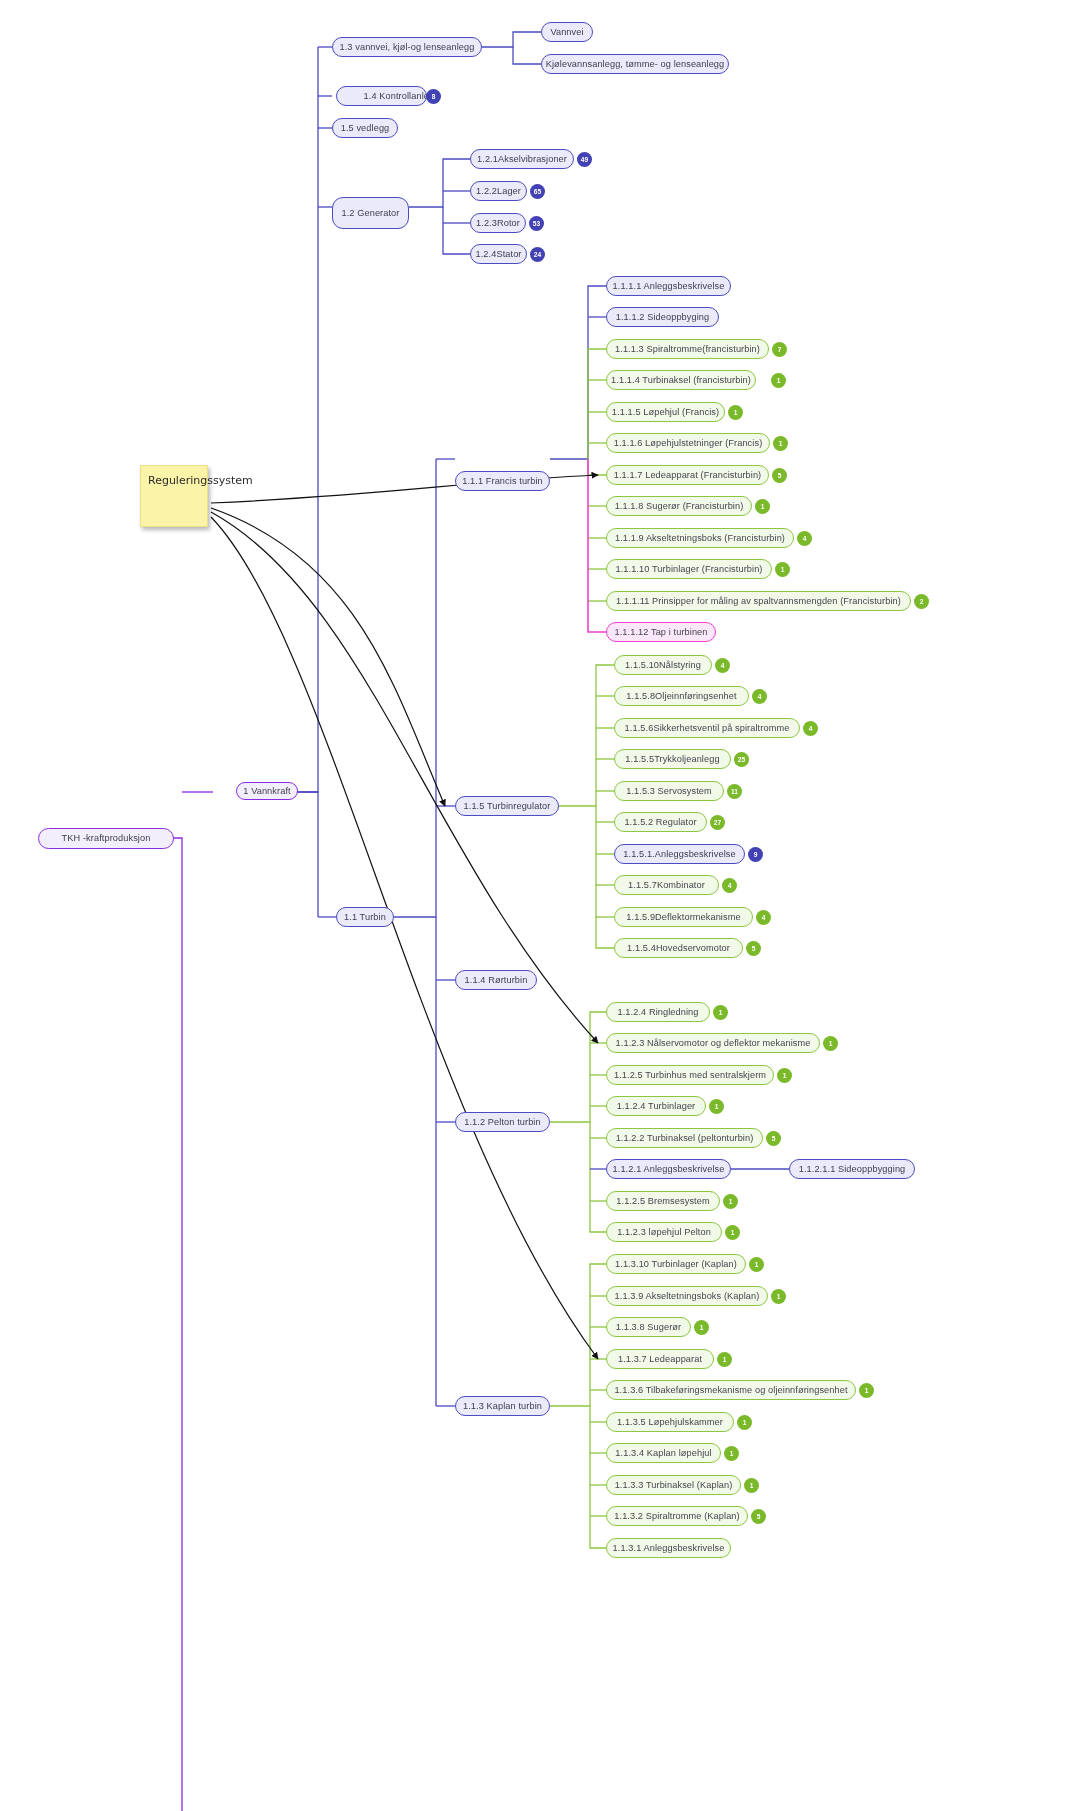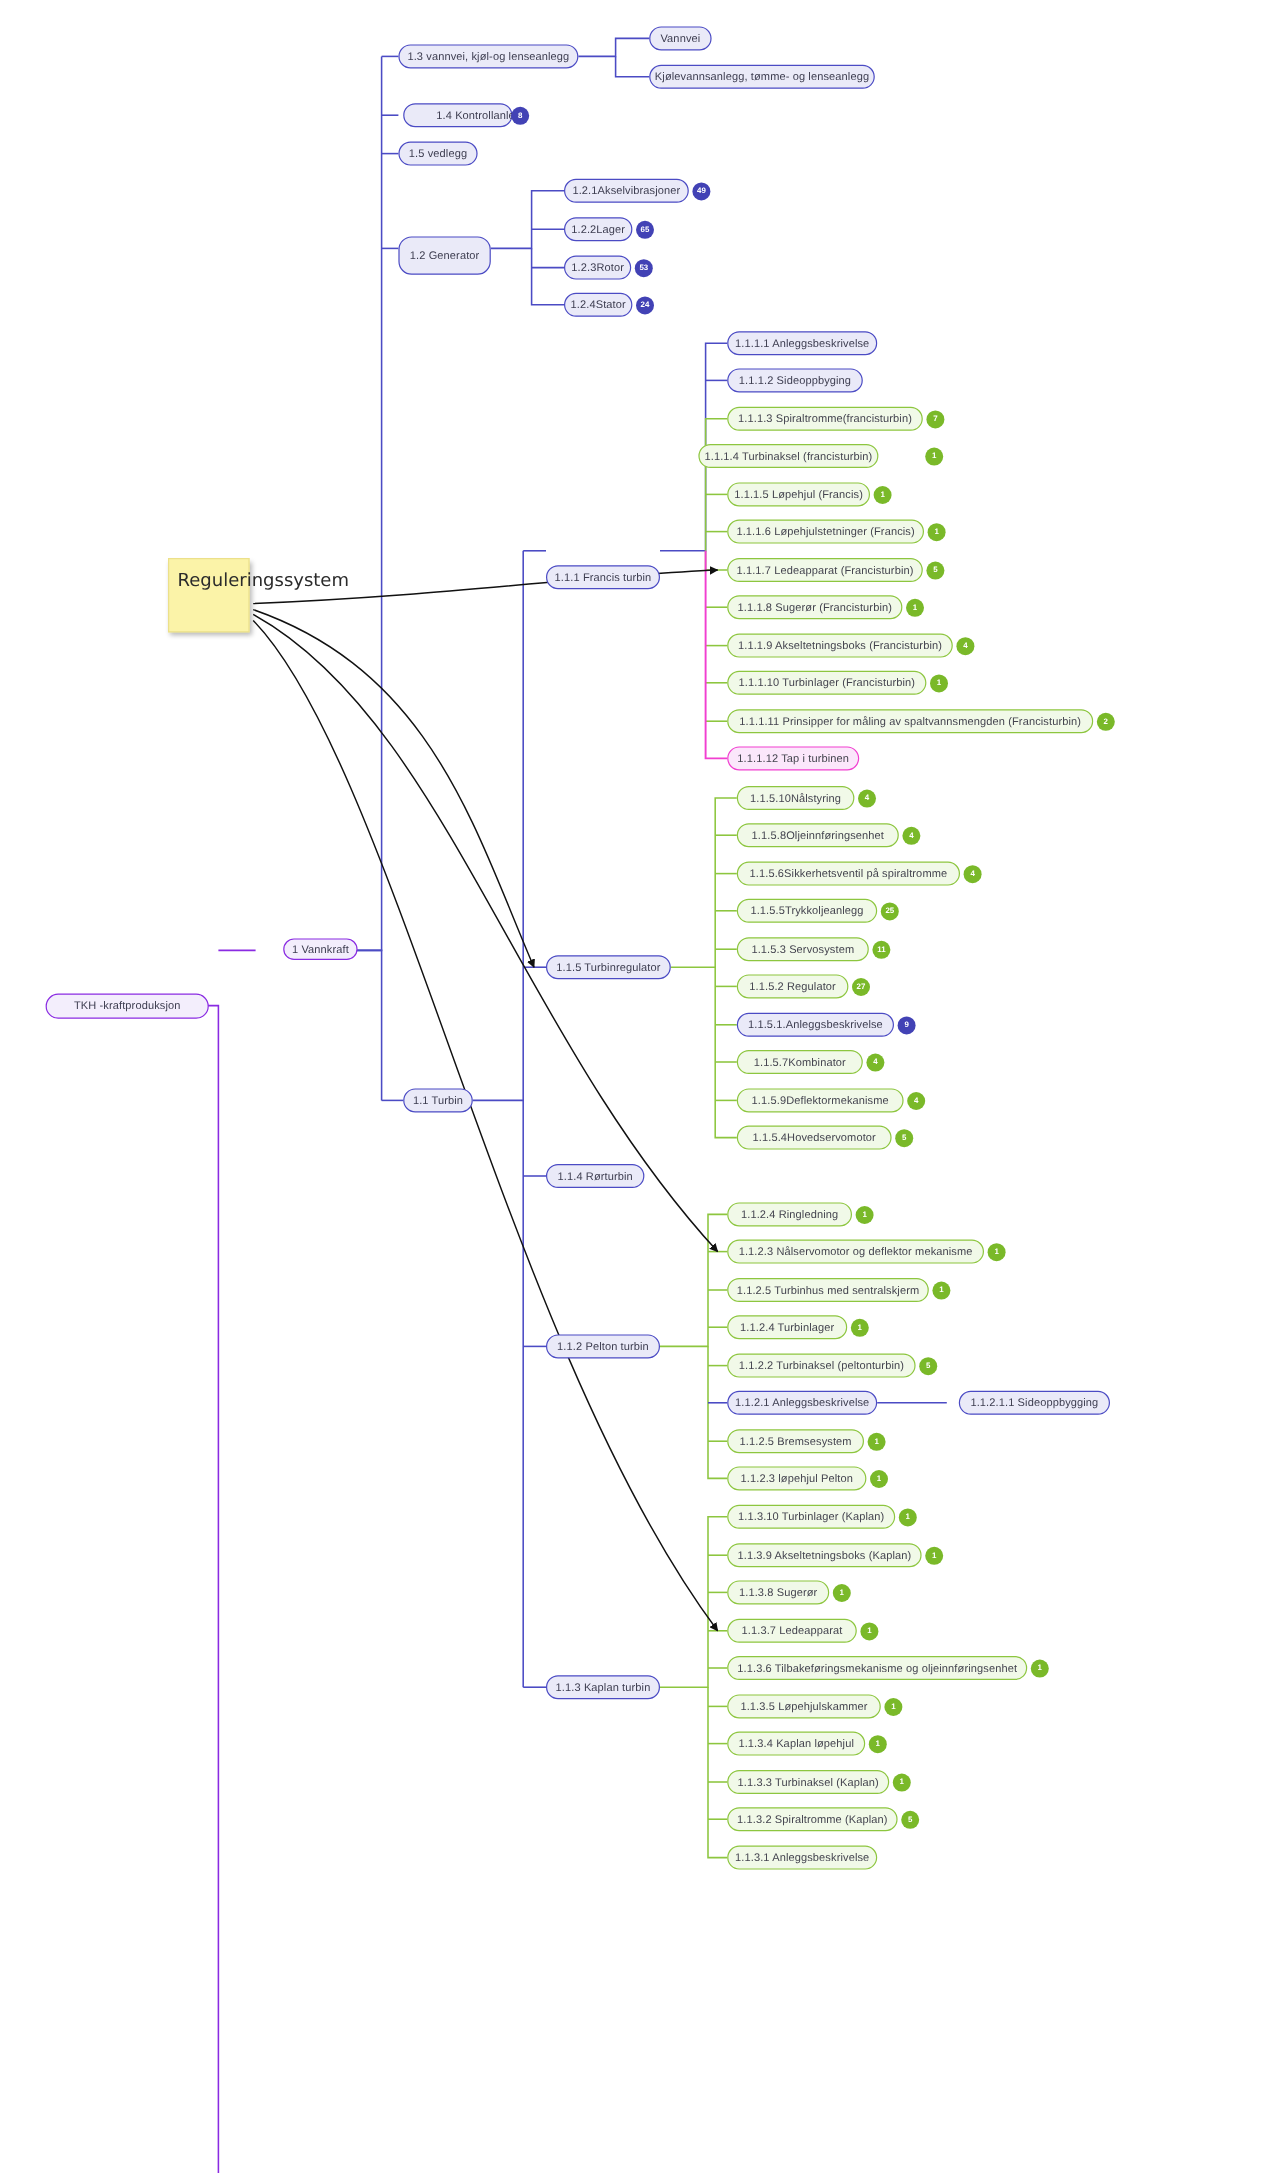--- a/index.html
+++ b/index.html
@@ -16,21 +16,21 @@
   
   .n-green{background:#f1f9e8;border:1.2px solid #8dc63f;color:#44444f;}
   
   .n-pink{background:#fbe7fb;border:1.4px solid #f13fd0;color:#44444f;}
   
   .n-purple{background:#f3eefc;border:1.2px solid #8a2be2;color:#3d3d50;margin-left:23px;}
 
   
   .sticky{position:absolute;background:#fbf3a8;border:1px solid #ece08a;
           box-shadow:2px 3px 4px rgba(0,0,0,.28);
-          font-size:15px;color:#2b2b2b;line-height:1.32;
+          font-size:11px;color:#2b2b2b;line-height:1.32;
           padding:8px 7px;box-sizing:border-box;text-align:center;
           font-family:"DejaVu Sans",sans-serif;}
 
   
   .badge{position:absolute;border-radius:50%;display:flex;align-items:center;
          justify-content:center;color:#fff;font-size:6.6px;font-weight:bold;
          width:15px;height:15px;box-sizing:border-box;letter-spacing:0;}
   .b-blue{background:#4242b5;}
   .b-green{background:#7ab929;}
 </style>
@@ -144,21 +144,21 @@
       <div class="node n-blue" style="left: 470px; top: 213px; width: 56px; height: 20px;">1.2.3Rotor</div>
       <div class="badge b-blue" style="left: 529px; top: 215.5px;">53</div>
       <div class="node n-blue" style="left: 470px; top: 244px; width: 57px; height: 20px;">1.2.4Stator</div>
       <div class="badge b-blue" style="left: 530px; top: 246.5px;">24</div>
       <div class="node n-blue" style="left: 336px; top: 907px; width: 58px; height: 20px;">1.1 Turbin</div>
       <div class="node n-blue" style="left: 455px; top: 471px; width: 95px; height: 20px;">1.1.1 Francis turbin</div>
       <div class="node n-blue" style="left: 606px; top: 276px; width: 125px; height: 20px;">1.1.1.1 Anleggsbeskrivelse</div>
       <div class="node n-blue" style="left: 606px; top: 307px; width: 113px; height: 20px;">1.1.1.2 Sideoppbyging</div>
       <div class="node n-green" style="left: 606px; top: 339px; width: 163px; height: 20px;">1.1.1.3 Spiraltromme(francisturbin)</div>
       <div class="badge b-green" style="left: 772px; top: 341.5px;">7</div>
-      <div class="node n-green" style="left: 582px; top: 370px; width: 150px; height: 20px; text-align: center;">1.1.1.4 Turbinaksel (francisturbin)</div>
+      <div class="node n-green" style="left: 606px; top: 370px; width: 150px; height: 20px; text-align: center;">1.1.1.4 Turbinaksel (francisturbin)</div>
       <div class="badge b-green" style="left: 771px; top: 372.5px;">1</div>
       <div class="node n-green" style="left: 606px; top: 402px; width: 119px; height: 20px;">1.1.1.5 Løpehjul (Francis)</div>
       <div class="badge b-green" style="left: 728px; top: 404.5px;">1</div>
       <div class="node n-green" style="left: 606px; top: 433px; width: 164px; height: 20px;">1.1.1.6 Løpehjulstetninger (Francis)</div>
       <div class="badge b-green" style="left: 773px; top: 435.5px;">1</div>
       <div class="node n-green" style="left: 606px; top: 465px; width: 163px; height: 20px;">1.1.1.7 Ledeapparat (Francisturbin)</div>
       <div class="badge b-green" style="left: 772px; top: 467.5px;">5</div>
       <div class="node n-green" style="left: 606px; top: 496px; width: 146px; height: 20px;">1.1.1.8 Sugerør (Francisturbin)</div>
       <div class="badge b-green" style="left: 755px; top: 498.5px;">1</div>
       <div class="node n-green" style="left: 606px; top: 528px; width: 188px; height: 20px;">1.1.1.9 Akseltetningsboks (Francisturbin)</div>
@@ -195,21 +195,21 @@
       <div class="badge b-green" style="left: 713px; top: 1004.5px;">1</div>
       <div class="node n-green" style="left: 606px; top: 1033px; width: 214px; height: 20px;">1.1.2.3 Nålservomotor og deflektor mekanisme</div>
       <div class="badge b-green" style="left: 823px; top: 1035.5px;">1</div>
       <div class="node n-green" style="left: 606px; top: 1065px; width: 168px; height: 20px;">1.1.2.5 Turbinhus med sentralskjerm</div>
       <div class="badge b-green" style="left: 777px; top: 1067.5px;">1</div>
       <div class="node n-green" style="left: 606px; top: 1096px; width: 100px; height: 20px;">1.1.2.4 Turbinlager</div>
       <div class="badge b-green" style="left: 709px; top: 1098.5px;">1</div>
       <div class="node n-green" style="left: 606px; top: 1128px; width: 157px; height: 20px;">1.1.2.2 Turbinaksel (peltonturbin)</div>
       <div class="badge b-green" style="left: 766px; top: 1130.5px;">5</div>
       <div class="node n-blue" style="left: 606px; top: 1159px; width: 125px; height: 20px;">1.1.2.1 Anleggsbeskrivelse</div>
-      <div class="node n-blue" style="left: 789px; top: 1159px; width: 126px; height: 20px; margin-left: 10px;">1.1.2.1.1 Sideoppbygging</div>
+      <div class="node n-blue" style="left: 789px; top: 1159px; width: 126px; height: 20px;">1.1.2.1.1 Sideoppbygging</div>
       <div class="node n-green" style="left: 606px; top: 1191px; width: 114px; height: 20px;">1.1.2.5 Bremsesystem</div>
       <div class="badge b-green" style="left: 723px; top: 1193.5px;">1</div>
       <div class="node n-green" style="left: 606px; top: 1222px; width: 116px; height: 20px;">1.1.2.3 løpehjul Pelton</div>
       <div class="badge b-green" style="left: 725px; top: 1224.5px;">1</div>
       <div class="node n-blue" style="left: 455px; top: 1396px; width: 95px; height: 20px;">1.1.3 Kaplan turbin</div>
       <div class="node n-green" style="left: 606px; top: 1254px; width: 140px; height: 20px;">1.1.3.10 Turbinlager (Kaplan)</div>
       <div class="badge b-green" style="left: 749px; top: 1256.5px;">1</div>
       <div class="node n-green" style="left: 606px; top: 1286px; width: 162px; height: 20px;">1.1.3.9 Akseltetningsboks (Kaplan)</div>
       <div class="badge b-green" style="left: 771px; top: 1288.5px;">1</div>
       <div class="node n-green" style="left: 606px; top: 1317px; width: 85px; height: 20px;">1.1.3.8 Sugerør</div>

